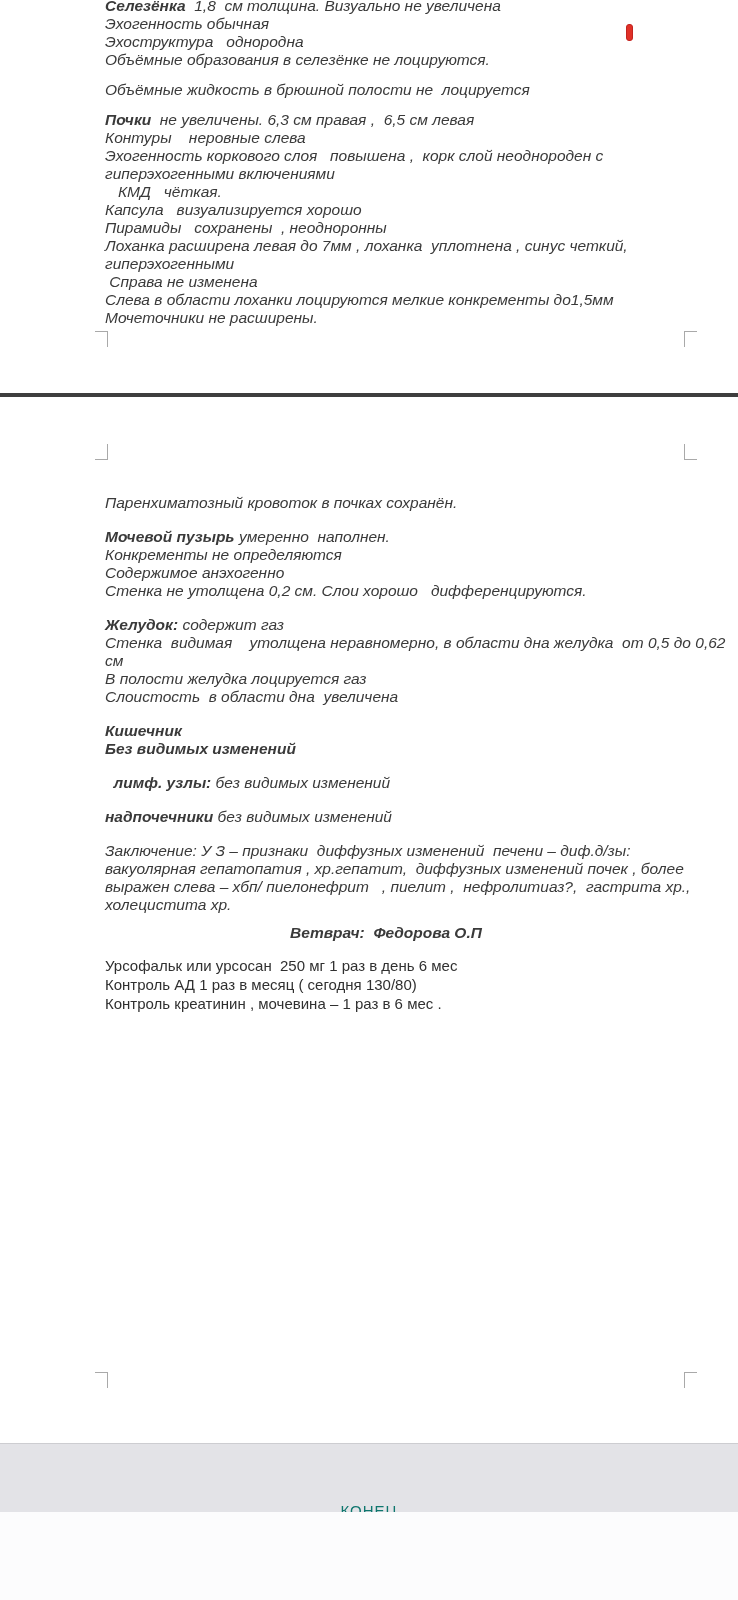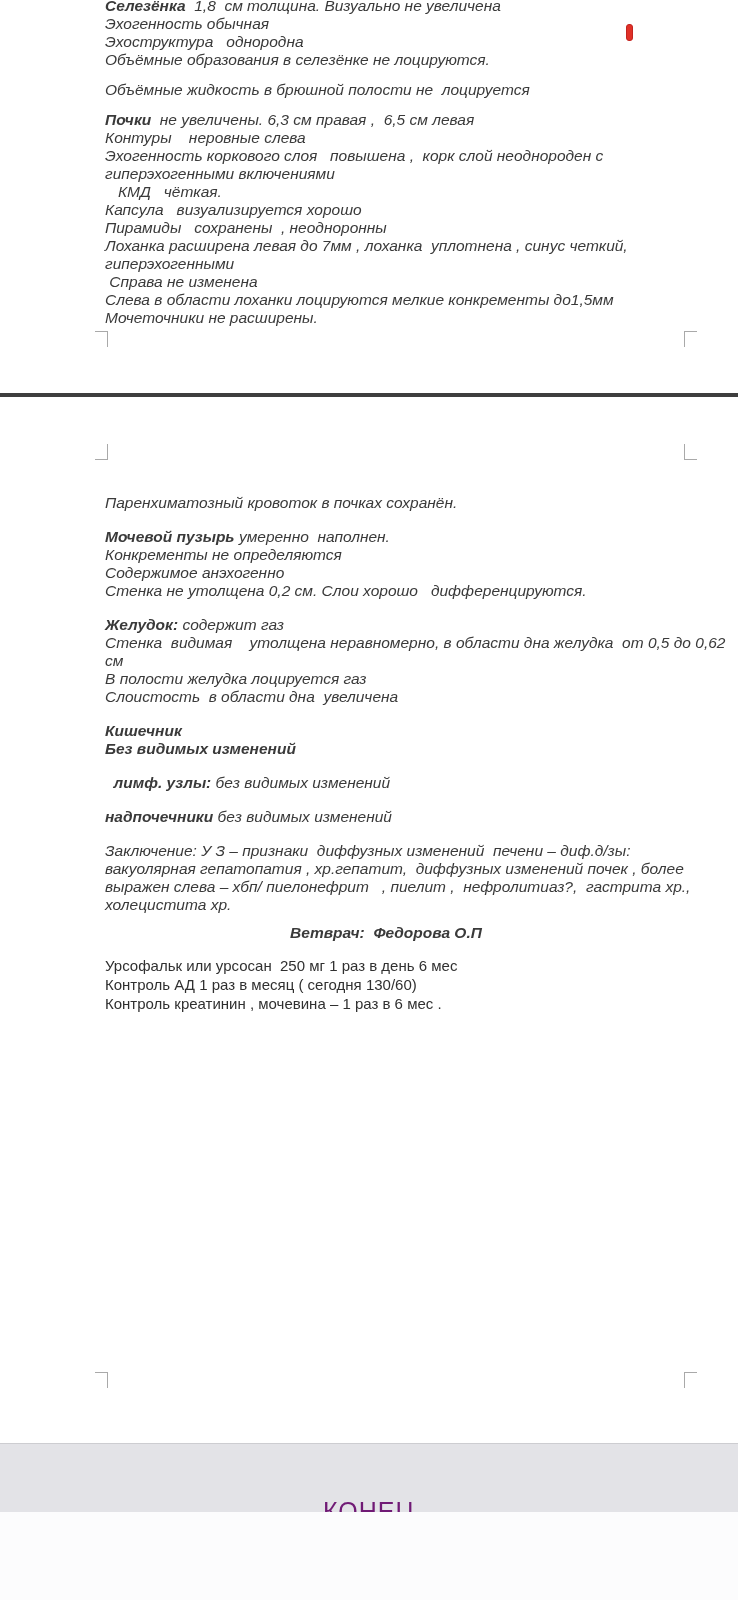--- a/index.html
+++ b/index.html
@@ -24,21 +24,21 @@
   .m-br{border-top:1px solid #a9a9a9;border-left:1px solid #a9a9a9;}
   .m-tl{border-bottom:1px solid #a9a9a9;border-right:1px solid #a9a9a9;}
   .m-tr{border-bottom:1px solid #a9a9a9;border-left:1px solid #a9a9a9;}
   .page-sep{position:absolute;left:0;top:393px;width:738px;height:4px;background:#3e3e3e;}
   .scroll-thumb{position:absolute;left:626px;top:24px;width:7px;height:17px;
                 background:#e03127;border-radius:3px;border:1px solid #c32420;box-sizing:border-box;}
   
   .end-band{position:absolute;left:0;top:1443px;width:738px;height:69px;background:#e3e3e7;
             border-top:1px solid #cdcdd1;box-sizing:border-box;overflow:hidden;}
   .end-label{position:absolute;left:0;top:56px;width:100%;text-align:center;
-             font-size:25px;line-height:22px;color:#701a75;letter-spacing:1px;}
+             font-size:15px;line-height:22px;color:#0f766e;letter-spacing:1px;}
   
   .nav-bar{position:absolute;left:0;top:1512px;width:738px;height:88px;background:#fcfcfd;}
 </style>
 </head>
 <body>
 
 <div class="screen">
 
   <div class="scroll-thumb"></div>
 
@@ -95,21 +95,21 @@
     <div class="sp2"></div>
     <div class="ln concl">Заключение: У З – признаки  диффузных изменений  печени – диф.д/зы:</div>
     <div class="ln concl">вакуолярная гепатопатия , хр.гепатит,  диффузных изменений почек , более</div>
     <div class="ln concl">выражен слева – хбп/ пиелонефрит   , пиелит ,  нефролитиаз?,  гастрита хр.,</div>
     <div class="ln concl">холецистита хр.</div>
     <div class="sp3"></div>
     <div class="vet">Ветврач:  Федорова О.П</div>
     <div class="sp4"></div>
     <div class="rx">
       <div class="ln">Урсофальк или урсосан  250 мг 1 раз в день 6 мес</div>
-      <div class="ln">Контроль АД 1 раз в месяц ( сегодня 130/60)</div>
+      <div class="ln">Контроль АД 1 раз в месяц ( сегодня 130/80)</div>
       <div class="ln">Контроль креатинин , мочевина – 1 раз в 6 мес .</div>
     </div>
   </div>
 
   <div class="mark m-bl" style="left:95px;top:1372px;"></div>
   <div class="mark m-br" style="left:684px;top:1372px;"></div>
 
   <div class="end-band">
     <div class="end-label">КОНЕЦ</div>
   </div>

